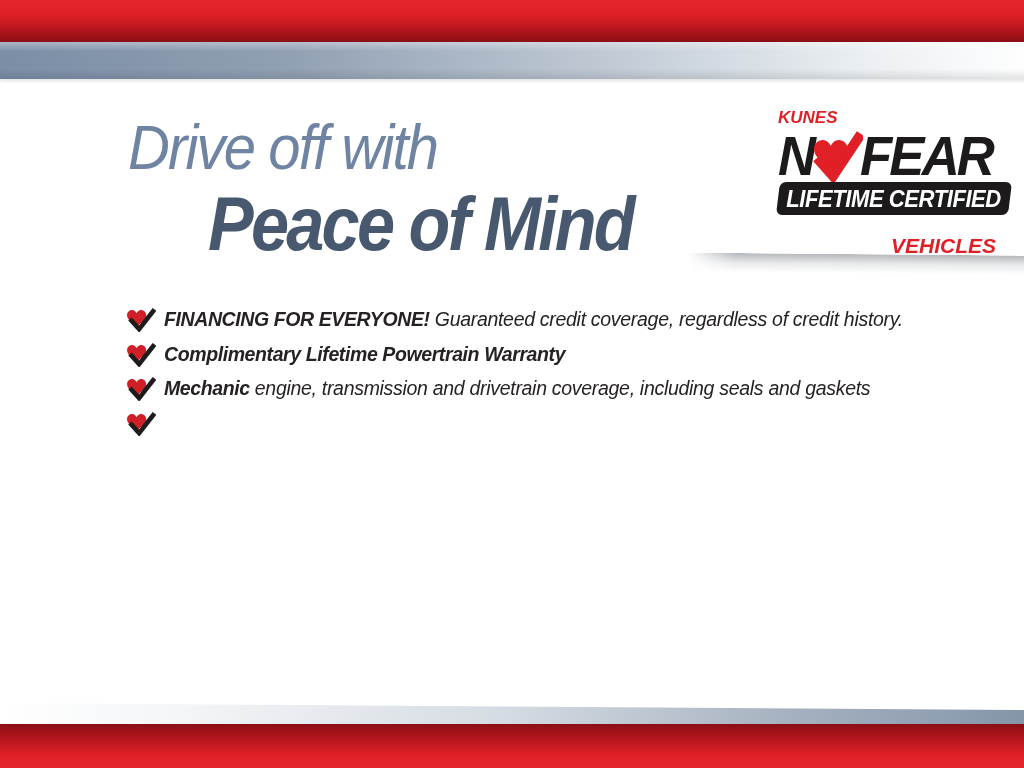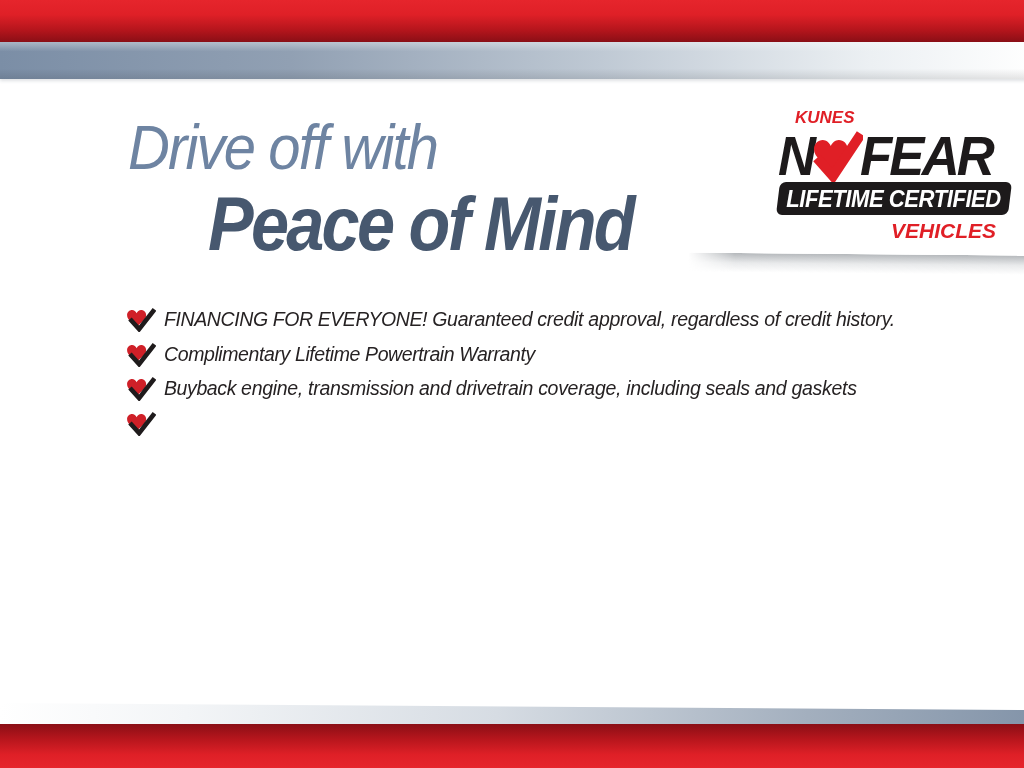--- a/index.html
+++ b/index.html
@@ -32,39 +32,39 @@
   
   .title1{position:absolute;left:128px;top:116px;font-size:63px;font-style:italic;
     color:#6e84a2;letter-spacing:-2px;white-space:nowrap;line-height:1;
     transform:scaleX(.92);transform-origin:left top;}
   .title2{position:absolute;left:208px;top:186px;font-size:76px;font-style:italic;font-weight:bold;
     color:#47586f;letter-spacing:-3px;white-space:nowrap;line-height:1;
     transform:scaleX(.9);transform-origin:left top;}
 
   
   .logo{position:absolute;left:778px;top:109px;width:232px;}
-  .logo .kunes{display:block;margin-left:17px;color:#e01f26;font-weight:bold;font-style:italic;
+  .logo .kunes{display:block;color:#e01f26;font-weight:bold;font-style:italic;
     font-size:17px;letter-spacing:0;line-height:1;}
   .logo .nofear{display:flex;align-items:flex-end;height:52px;margin-top:1px;}
   .logo .nofear .ltr{font-size:56px;font-weight:bold;font-style:italic;color:#1d1a1b;
     letter-spacing:-3px;line-height:.82;transform:scaleX(.94);transform-origin:left bottom;white-space:nowrap;}
   .logo .heartchk{width:52px;height:62px;margin:0 -3px 0 -4px;position:relative;top:7px;flex:none;}
   .logo .bar{margin-top:3px;height:33px;background:#1d1a1b;border-radius:6px;
     transform:skewX(-7deg);display:flex;align-items:center;justify-content:center;}
   .logo .bar span{transform:skewX(7deg) scaleX(.92);color:#fff;font-weight:bold;font-style:italic;
     font-size:24px;letter-spacing:-.5px;white-space:nowrap;}
-  .logo .vehicles{display:block;text-align:right;padding-right:14px;margin-top:5px;
+  .logo .vehicles{display:block;text-align:right;padding-right:14px;margin-top:20px;
     color:#e01f26;font-weight:bold;font-style:italic;font-size:21px;letter-spacing:0;line-height:1;}
 
   
   .benefits{position:absolute;left:127px;top:309px;width:820px;}
   .brow{display:flex;align-items:flex-start;margin-bottom:11.5px;}
   .brow .icon{width:29px;height:25px;flex:none;margin-right:8px;margin-top:-2px;}
   .btext{font-size:19.5px;font-style:italic;color:#262223;line-height:21px;letter-spacing:-.3px;}
-  .btext b{font-weight:normal;letter-spacing:-.4px;}
+  .btext b{font-weight:bold;letter-spacing:-.4px;}
   .pipe{color:#8a8a8a;font-weight:bold;padding:0 5px;}
   .subline{font-size:19.5px;font-style:italic;color:#262223;line-height:21px;
     letter-spacing:-.3px;margin-top:2px;}
 </style>
 </head>
 <body>
 
 <div class="canvas">
 
   <div class="band-top-red"></div>
@@ -92,37 +92,37 @@
     <span class="vehicles">VEHICLES</span>
   </div>
 
   <div class="benefits">
 
     <div class="brow">
       <svg class="icon" viewBox="0 0 30 26">
         <path d="M23.6,0c-3.4,0-6.3,2.7-7.6,5.6C14.7,2.7,11.8,0,8.4,0C3.8,0,0,3.8,0,8.4 c0,9.4,9.5,11.9,16,21.2c6.5-9.3,16-11.8,16-21.2C32,3.8,28.2,0,23.6,0z" transform="translate(0,3) scale(0.62)" fill="#cf2028"></path>
         <path d="M3,12.5 L12.5,23 L28.5,2.5" fill="none" stroke="#1f1b1c" stroke-width="4.8"></path>
       </svg>
-      <span class="btext"><b>FINANCING FOR EVERYONE!</b><span> Guaranteed credit approval, regardless of credit history.</span></span>
+      <span class="btext"><b>FINANCING FOR EVERYONE!</b><span> Guaranteed credit coverage, regardless of credit history.</span></span>
     </div>
 
     <div class="brow">
       <svg class="icon" viewBox="0 0 30 26">
         <path d="M23.6,0c-3.4,0-6.3,2.7-7.6,5.6C14.7,2.7,11.8,0,8.4,0C3.8,0,0,3.8,0,8.4 c0,9.4,9.5,11.9,16,21.2c6.5-9.3,16-11.8,16-21.2C32,3.8,28.2,0,23.6,0z" transform="translate(0,3) scale(0.62)" fill="#cf2028"></path>
         <path d="M3,12.5 L12.5,23 L28.5,2.5" fill="none" stroke="#1f1b1c" stroke-width="4.8"></path>
       </svg>
       <span class="btext"><b>Complimentary Lifetime Powertrain Warranty</b><span></span></span>
     </div>
 
     <div class="brow">
       <svg class="icon" viewBox="0 0 30 26">
         <path d="M23.6,0c-3.4,0-6.3,2.7-7.6,5.6C14.7,2.7,11.8,0,8.4,0C3.8,0,0,3.8,0,8.4 c0,9.4,9.5,11.9,16,21.2c6.5-9.3,16-11.8,16-21.2C32,3.8,28.2,0,23.6,0z" transform="translate(0,3) scale(0.62)" fill="#cf2028"></path>
         <path d="M3,12.5 L12.5,23 L28.5,2.5" fill="none" stroke="#1f1b1c" stroke-width="4.8"></path>
       </svg>
-      <span class="btext"><b>Buyback</b><span> engine, transmission and drivetrain coverage, including seals and gaskets</span></span>
+      <span class="btext"><b>Mechanic</b><span> engine, transmission and drivetrain coverage, including seals and gaskets</span></span>
     </div>
 
 
 
 
 
     <div class="brow">
       <svg class="icon" viewBox="0 0 30 26">
         <path d="M23.6,0c-3.4,0-6.3,2.7-7.6,5.6C14.7,2.7,11.8,0,8.4,0C3.8,0,0,3.8,0,8.4 c0,9.4,9.5,11.9,16,21.2c6.5-9.3,16-11.8,16-21.2C32,3.8,28.2,0,23.6,0z" transform="translate(0,3) scale(0.62)" fill="#cf2028"></path>
         <path d="M3,12.5 L12.5,23 L28.5,2.5" fill="none" stroke="#1f1b1c" stroke-width="4.8"></path>

